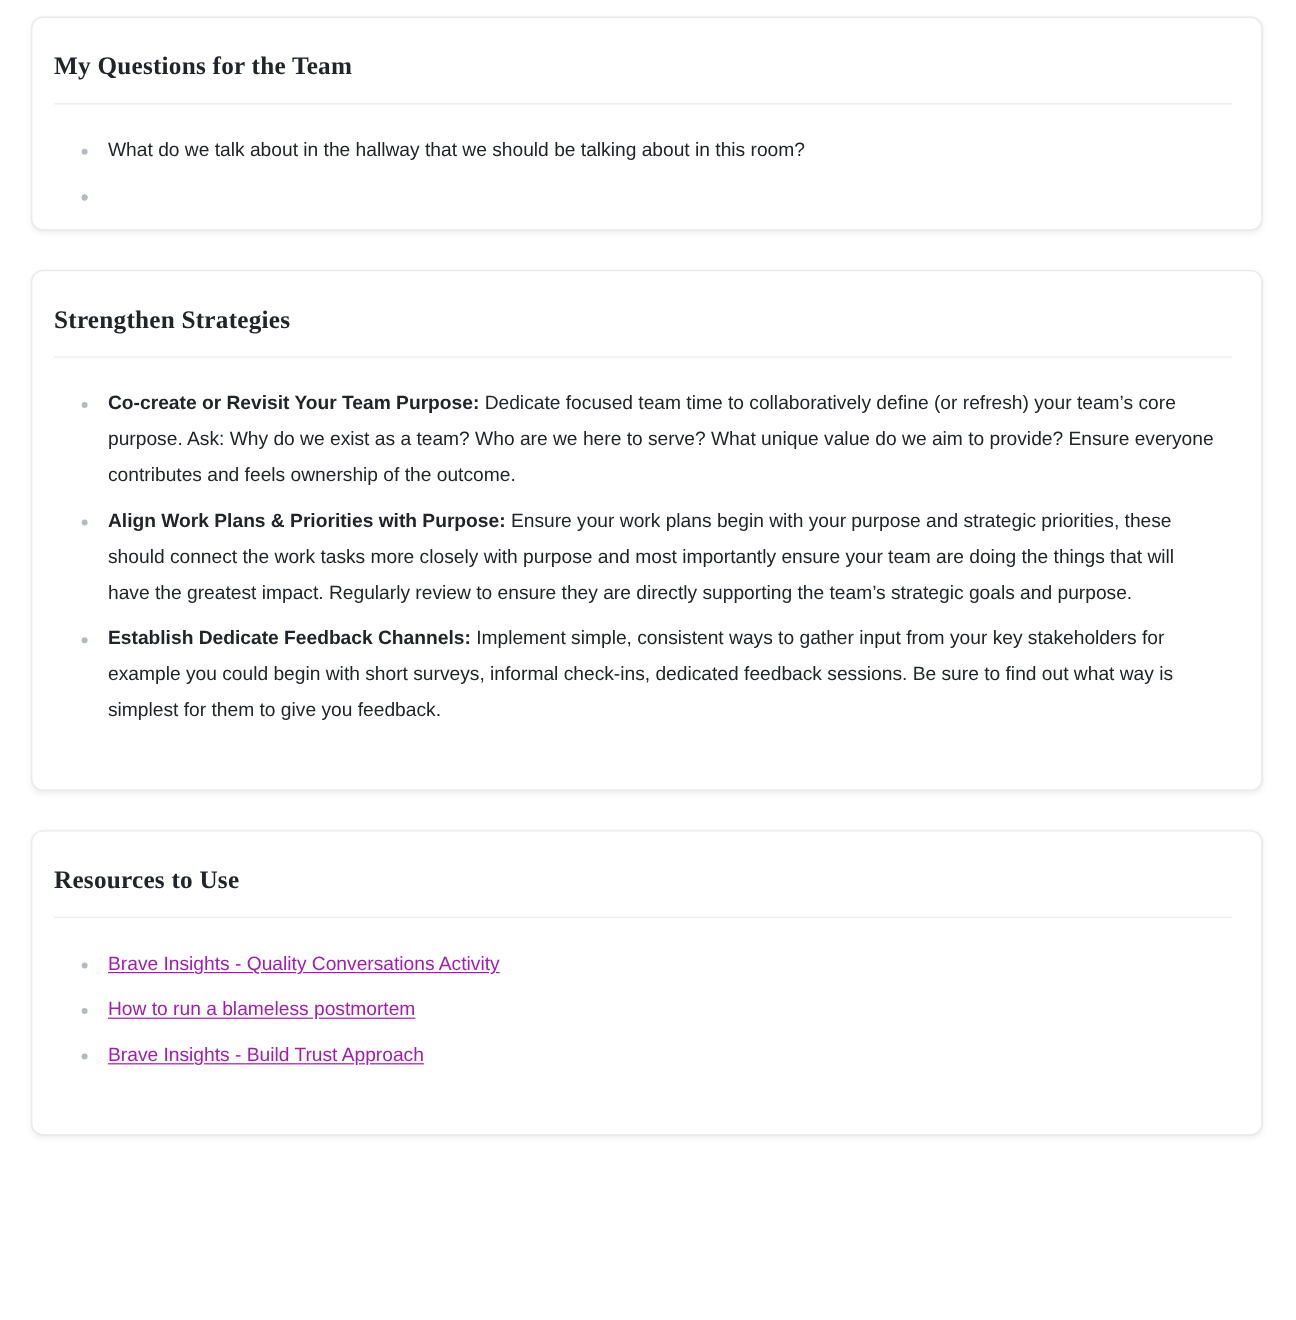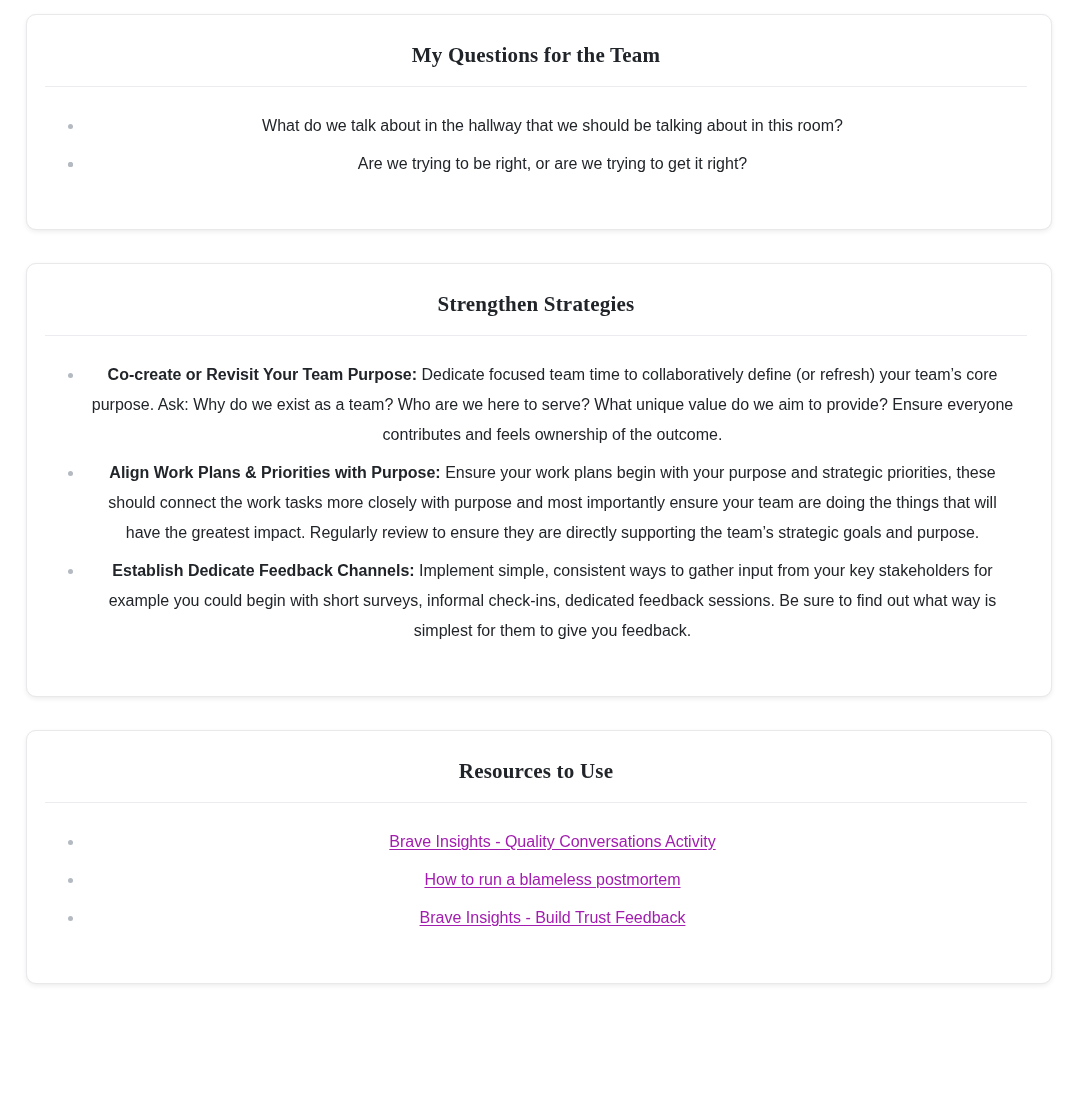--- a/index.html
+++ b/index.html
@@ -15,21 +15,20 @@
   .page {
     padding: 14px 28px 0 26px;
   }
   .card {
     background: #ffffff;
     border: 1px solid #e9e9ec;
     border-radius: 10px;
     box-shadow: 0 2px 5px rgba(0,0,0,0.07), 0 0 1px rgba(0,0,0,0.04);
     padding: 27px 24px 38px 18px;
     margin-bottom: 33px;
-    text-align: center;
   }
   .card-title {
     margin: 0 0 18px 0;
     font-family: "Liberation Serif", serif;
     font-weight: 700;
     font-size: 21px;
     line-height: 26px;
     color: #212529;
     letter-spacing: 0.2px;
   }
@@ -81,21 +80,20 @@
     <ul class="item-list">
       <li>
         <span class="dot"></span>
         <span>What do we talk about in the hallway that we should be talking about in this room?</span>
       </li>
       <li>
         <span class="dot"></span>
       </li>
       <li>
         <span class="dot"></span>
-        <span>Are we trying to be right, or are we trying to get it right?</span>
       </li>
     </ul>
   </section>
 
   <section class="card">
     <h2 class="card-title">Strengthen Strategies</h2>
     <hr class="divider">
     <ul class="item-list">
       <li>
         <span class="dot"></span>
@@ -122,18 +120,18 @@
       <li>
         <span class="dot"></span>
         <a class="resource-link" href="#">Brave Insights - Quality Conversations Activity</a>
       </li>
       <li>
         <span class="dot"></span>
         <a class="resource-link" href="#">How to run a blameless postmortem</a>
       </li>
       <li>
         <span class="dot"></span>
-        <a class="resource-link" href="#">Brave Insights - Build Trust Feedback</a>
+        <a class="resource-link" href="#">Brave Insights - Build Trust Approach</a>
       </li>
     </ul>
   </section>
 
 </div>
 
 </body></html>

